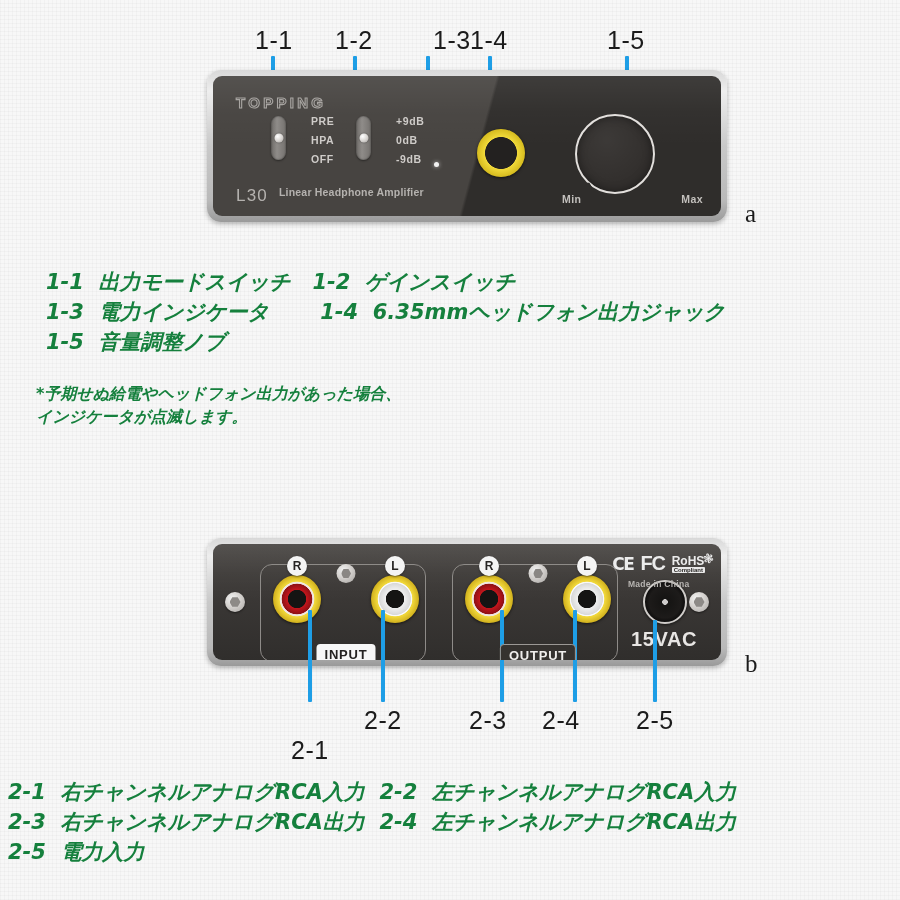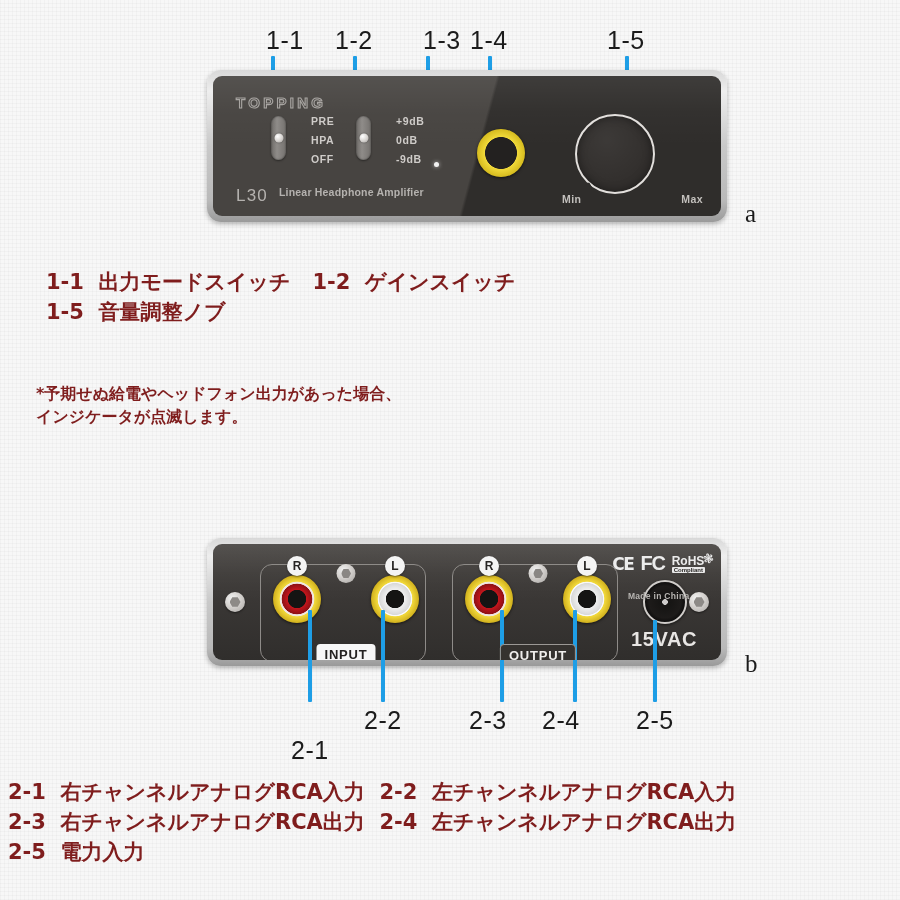--- a/index.html
+++ b/index.html
@@ -235,48 +235,49 @@
   }
 
   .certs { position: absolute; right: 16px; top: 8px; text-align: center; }
   .cert-row { display: flex; align-items: center; gap: 7px; color: #ececec; }
   .cert-ce { font-size: 17px; font-weight: 700; letter-spacing: -1.5px; font-family: "DejaVu Sans", sans-serif; }
   .cert-fc { font-size: 20px; font-weight: 700; letter-spacing: -1.2px; }
   .cert-rohs { position: relative; line-height: 1; text-align: left; }
   .cert-rohs .r1 { font-size: 12px; font-weight: 700; display: block; }
   .cert-rohs .r2 { font-size: 6px; font-weight: 700; display: block; background:#eaeaea; color:#2b2927; padding: 0 2px; border-radius: 1px; }
   .cert-leaf { position: absolute; right: -9px; top: -3px; font-size: 13px; color: #efefef; transform: rotate(-14deg); }
-  .made-in { margin-top: 16px; font-size: 8.5px; color: #b7b4b1; font-weight: 700; letter-spacing: 0.3px; }
+  .made-in { margin-top: 4px; font-size: 8.5px; color: #b7b4b1; font-weight: 700; letter-spacing: 0.3px; }
 
   
   .fig-letter {
     position: absolute;
     font-size: 25px; color: #1b1b1b; font-weight: 400;
     font-family: "Liberation Serif", serif;
   }
 
   
   .legend {
     position: absolute;
     font-family: "DejaVu Sans", "Liberation Sans", sans-serif;
-    color: #7f1d1d;
+    color: #15803d;
+    font-style: italic;
   }
   .legend-line { white-space: pre; line-height: 1.42; }
   #legend-front { left: 46px; top: 268px; font-size: 21px; font-weight: 700; }
   #note-front { left: 36px; top: 383px; font-size: 16px; font-weight: 700; line-height: 1.38; }
   #legend-rear { left: 8px; top: 778px; font-size: 21px; font-weight: 700; line-height: 1.45; }
 </style>
 </head>
 <body>
 
 <div class="page">
 
-  <div class="callout-num" style="left:266px; top:26px;">1-1</div>
+  <div class="callout-num" style="left:255px; top:26px;">1-1</div>
   <div class="callout-num" style="left:335px; top:26px;">1-2</div>
-  <div class="callout-num" style="left:423px; top:26px;">1-3</div>
+  <div class="callout-num" style="left:433px; top:26px;">1-3</div>
   <div class="callout-num" style="left:470px; top:26px;">1-4</div>
   <div class="callout-num" style="left:607px; top:26px;">1-5</div>
 
   <div class="callout-line" style="left:271px; top:56px; height:82px;"></div>
   <div class="callout-line" style="left:353px; top:56px; height:82px;"></div>
   <div class="callout-line" style="left:426px; top:56px; height:104px;"></div>
   <div class="callout-line" style="left:488px; top:56px; height:88px;"></div>
   <div class="callout-line" style="left:625px; top:56px; height:90px;"></div>
 
   <div class="device" id="front">
@@ -320,20 +321,21 @@
         <span class="model-name">L30</span>
         <span class="model-desc">Linear Headphone Amplifier</span>
       </div>
     </div>
   </div>
 
   <div class="fig-letter" style="left:745px; top:200px;">a</div>
 
   <div class="legend" id="legend-front">
     <div class="legend-line">1-1  出力モードスイッチ   1-2  ゲインスイッチ</div>
+    <div class="legend-line">1-3  電力インジケータ       1-4  6.35mmヘッドフォン出力ジャック</div>
     <div class="legend-line">1-5  音量調整ノブ</div>
   </div>
 
   <div class="legend" id="note-front">
     <div class="legend-line">*予期せぬ給電やヘッドフォン出力があった場合、</div>
     <div class="legend-line">インジケータが点滅します。</div>
   </div>
 
   <div class="device" id="rear">
     <div class="face">

